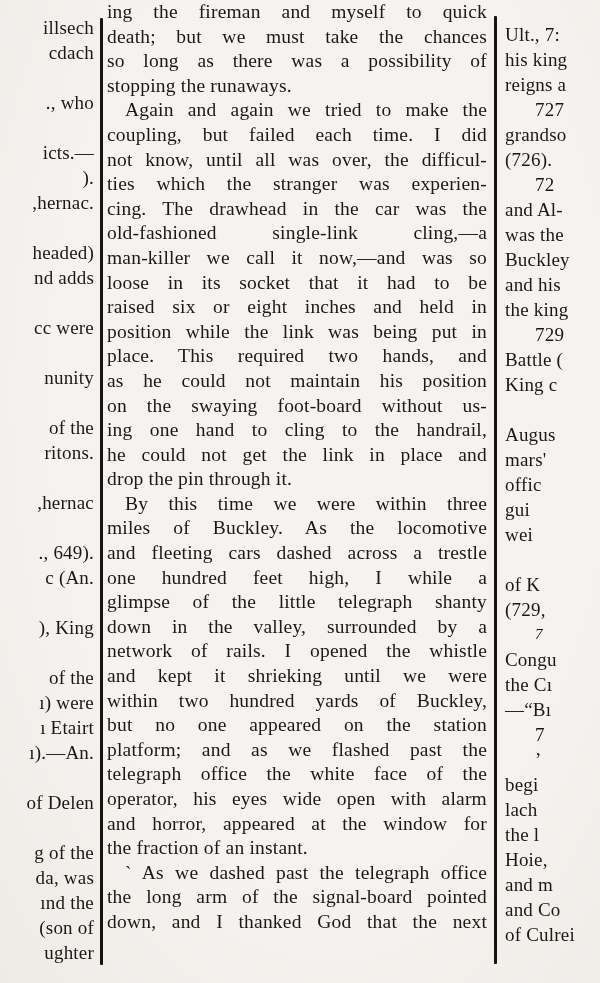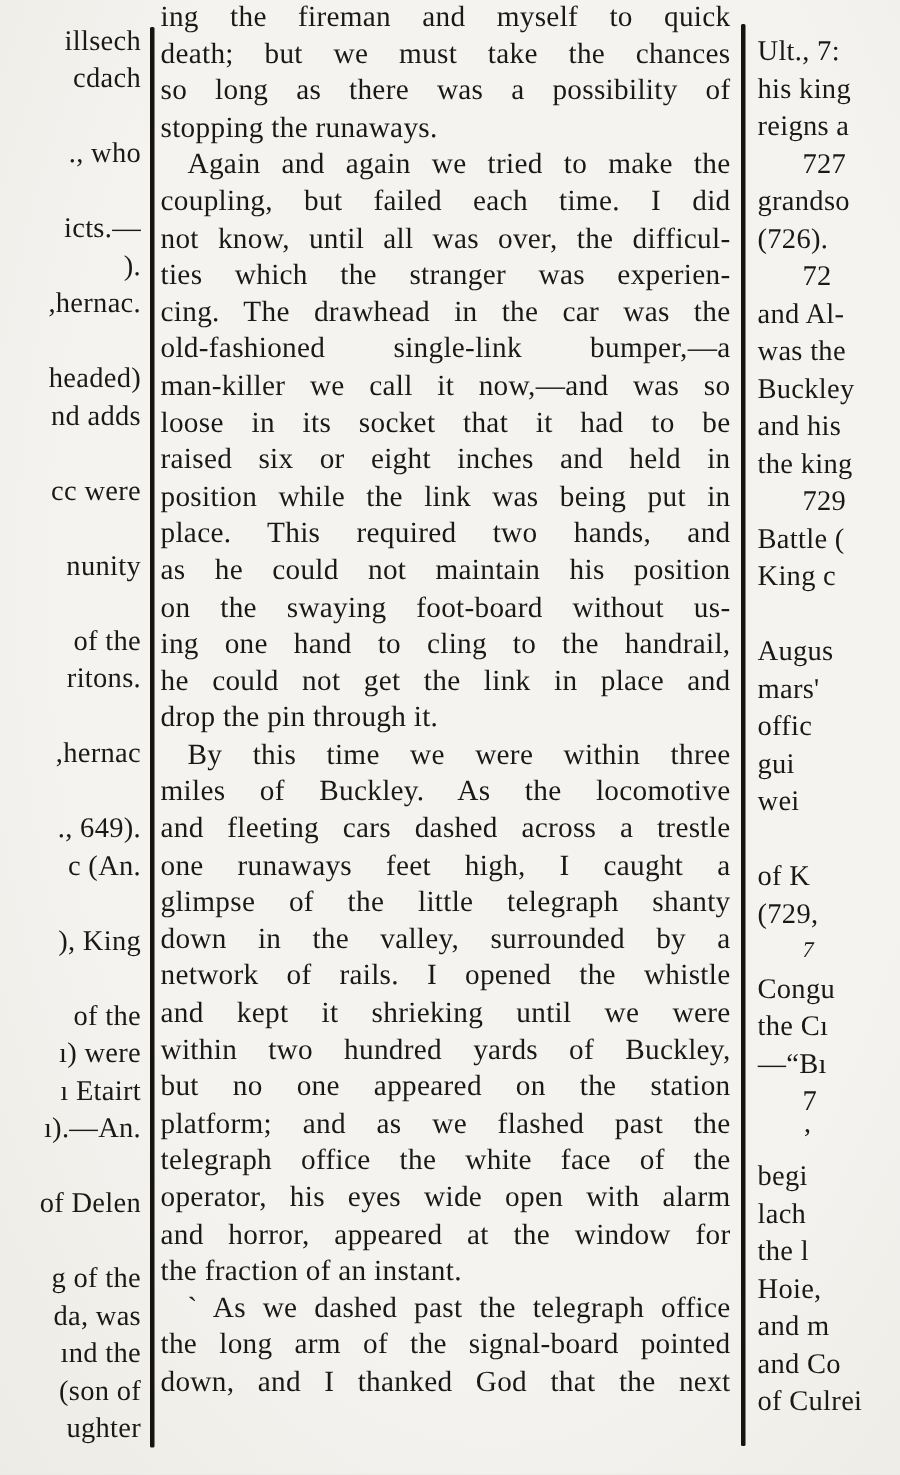--- a/index.html
+++ b/index.html
@@ -95,35 +95,35 @@
 
   <div class="line">ing the fireman and myself to quick</div>
       <div class="line">death; but we must take the chances</div>
       <div class="line">so long as there was a possibility of</div>
       <div class="line end">stopping the runaways.</div>
       <div class="line indent">Again and again we tried to make the</div>
       <div class="line">coupling, but failed each time. I did</div>
       <div class="line">not know, until all was over, the difficul-</div>
       <div class="line">ties which the stranger was experien-</div>
       <div class="line">cing. The drawhead in the car was the</div>
-      <div class="line">old-fashioned single-link bumper,—a</div>
+      <div class="line">old-fashioned single-link cling,—a</div>
       <div class="line">man-killer we call it now,—and was so</div>
       <div class="line">loose in its socket that it had to be</div>
       <div class="line">raised six or eight inches and held in</div>
       <div class="line">position while the link was being put in</div>
       <div class="line">place. This required two hands, and</div>
       <div class="line">as he could not maintain his position</div>
       <div class="line">on the swaying foot-board without us-</div>
       <div class="line">ing one hand to cling to the handrail,</div>
       <div class="line">he could not get the link in place and</div>
       <div class="line end">drop the pin through it.</div>
       <div class="line indent">By this time we were within three</div>
       <div class="line">miles of Buckley. As the locomotive</div>
       <div class="line">and fleeting cars dashed across a trestle</div>
-      <div class="line">one runaways feet high, I caught a</div>
+      <div class="line">one hundred feet high, I while a</div>
       <div class="line">glimpse of the little telegraph shanty</div>
       <div class="line">down in the valley, surrounded by a</div>
       <div class="line">network of rails. I opened the whistle</div>
       <div class="line">and kept it shrieking until we were</div>
       <div class="line">within two hundred yards of Buckley,</div>
       <div class="line">but no one appeared on the station</div>
       <div class="line">platform; and as we flashed past the</div>
       <div class="line">telegraph office the white face of the</div>
       <div class="line">operator, his eyes wide open with alarm</div>
       <div class="line">and horror, appeared at the window for</div>

